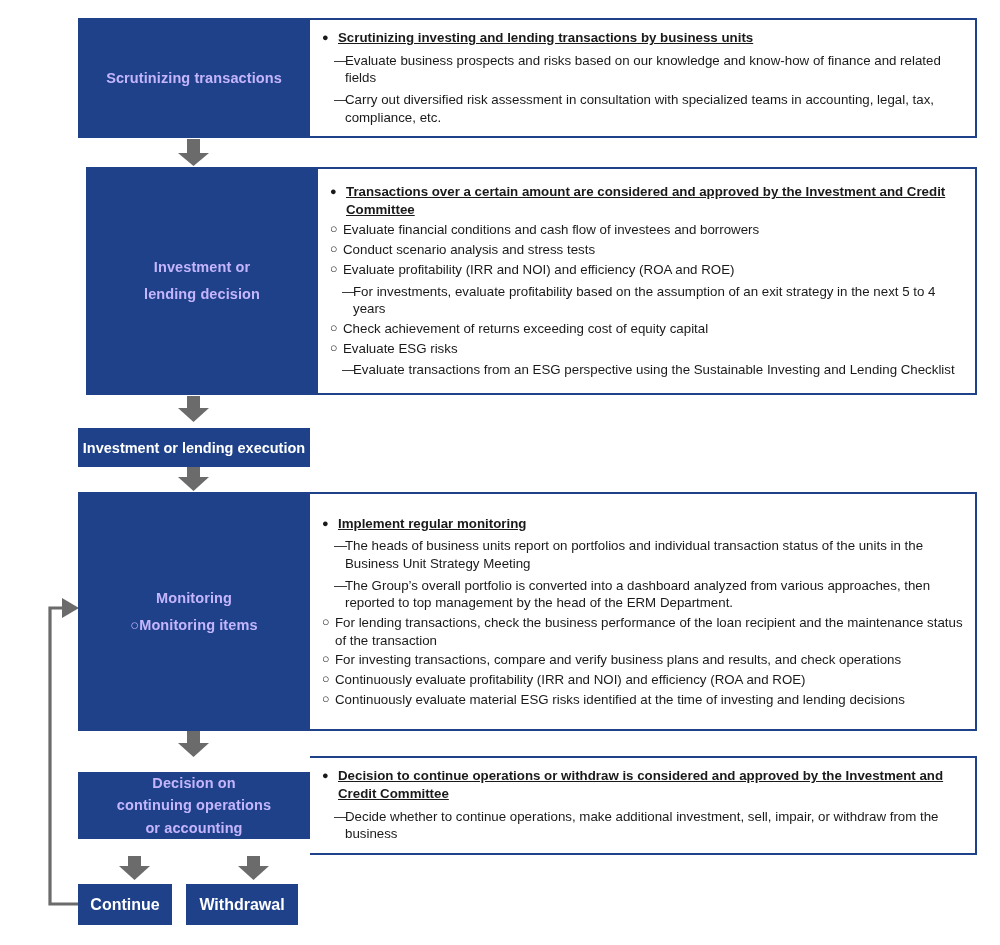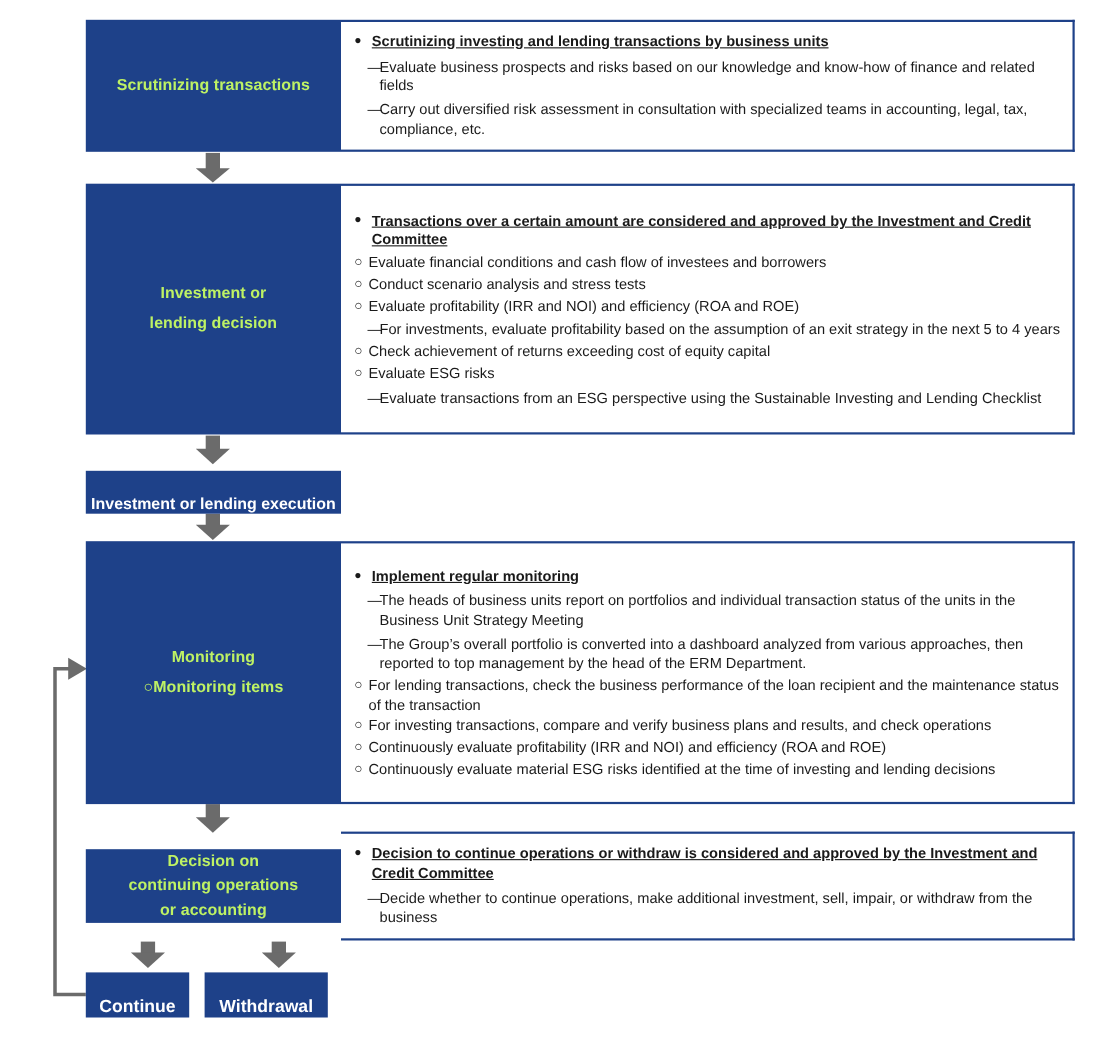--- a/index.html
+++ b/index.html
@@ -23,21 +23,21 @@
   }
   
   .stage {
     position: absolute;
     display: flex;
     align-items: stretch;
     box-sizing: border-box;
   }
   .stage-label {
     background: #1e4189;
-    color: #bef264;
+    color: #c4b5fd;
     font-weight: bold;
     font-size: 14.5px;
     display: flex;
     flex-direction: column;
     align-items: center;
     justify-content: center;
     text-align: center;
     box-sizing: border-box;
     flex: none;
     line-height: 1.85;
@@ -94,21 +94,21 @@
     line-height: 1.33;
   }
 
   
   .solo-box {
     position: absolute;
     background: #1e4189;
     color: #fff;
     font-weight: bold;
     display: flex;
-    align-items: flex-end;
+    align-items: center;
     justify-content: center;
     text-align: center;
     box-sizing: border-box;
   }
   
   #arrows {
     position: absolute;
     left: 0; top: 0;
     width: 1000px; height: 945px;
     pointer-events: none;
@@ -171,21 +171,21 @@
         <span class="tx">Evaluate business prospects and risks based on our knowledge and know-how of finance and related fields</span>
       </div>
       <div class="bl dash">
         <span class="mk">—</span>
         <span class="tx">Carry out diversified risk assessment in consultation with specialized teams in accounting, legal, tax, compliance, etc.</span>
       </div>
     </div>
   </div>
 
   <div class="stage" style="left:78px; top:167px; width:899px; height:228px;">
-    <div class="stage-label" style="width:232px;">
+    <div class="stage-label" style="width:232px;margin-left:8px;">
       <span class="lbl-line">Investment or</span>
       <span class="lbl-line">lending decision</span>
     </div>
     <div class="stage-body" style="padding-top:8px;padding-bottom:6px;">
       <div class="bl filled">
         <span class="mk">●</span>
         <span class="tx">Transactions over a certain amount are considered and approved by the Investment and Credit Committee</span>
       </div>
       <div class="bl hollow">
         <span class="mk">○</span>

